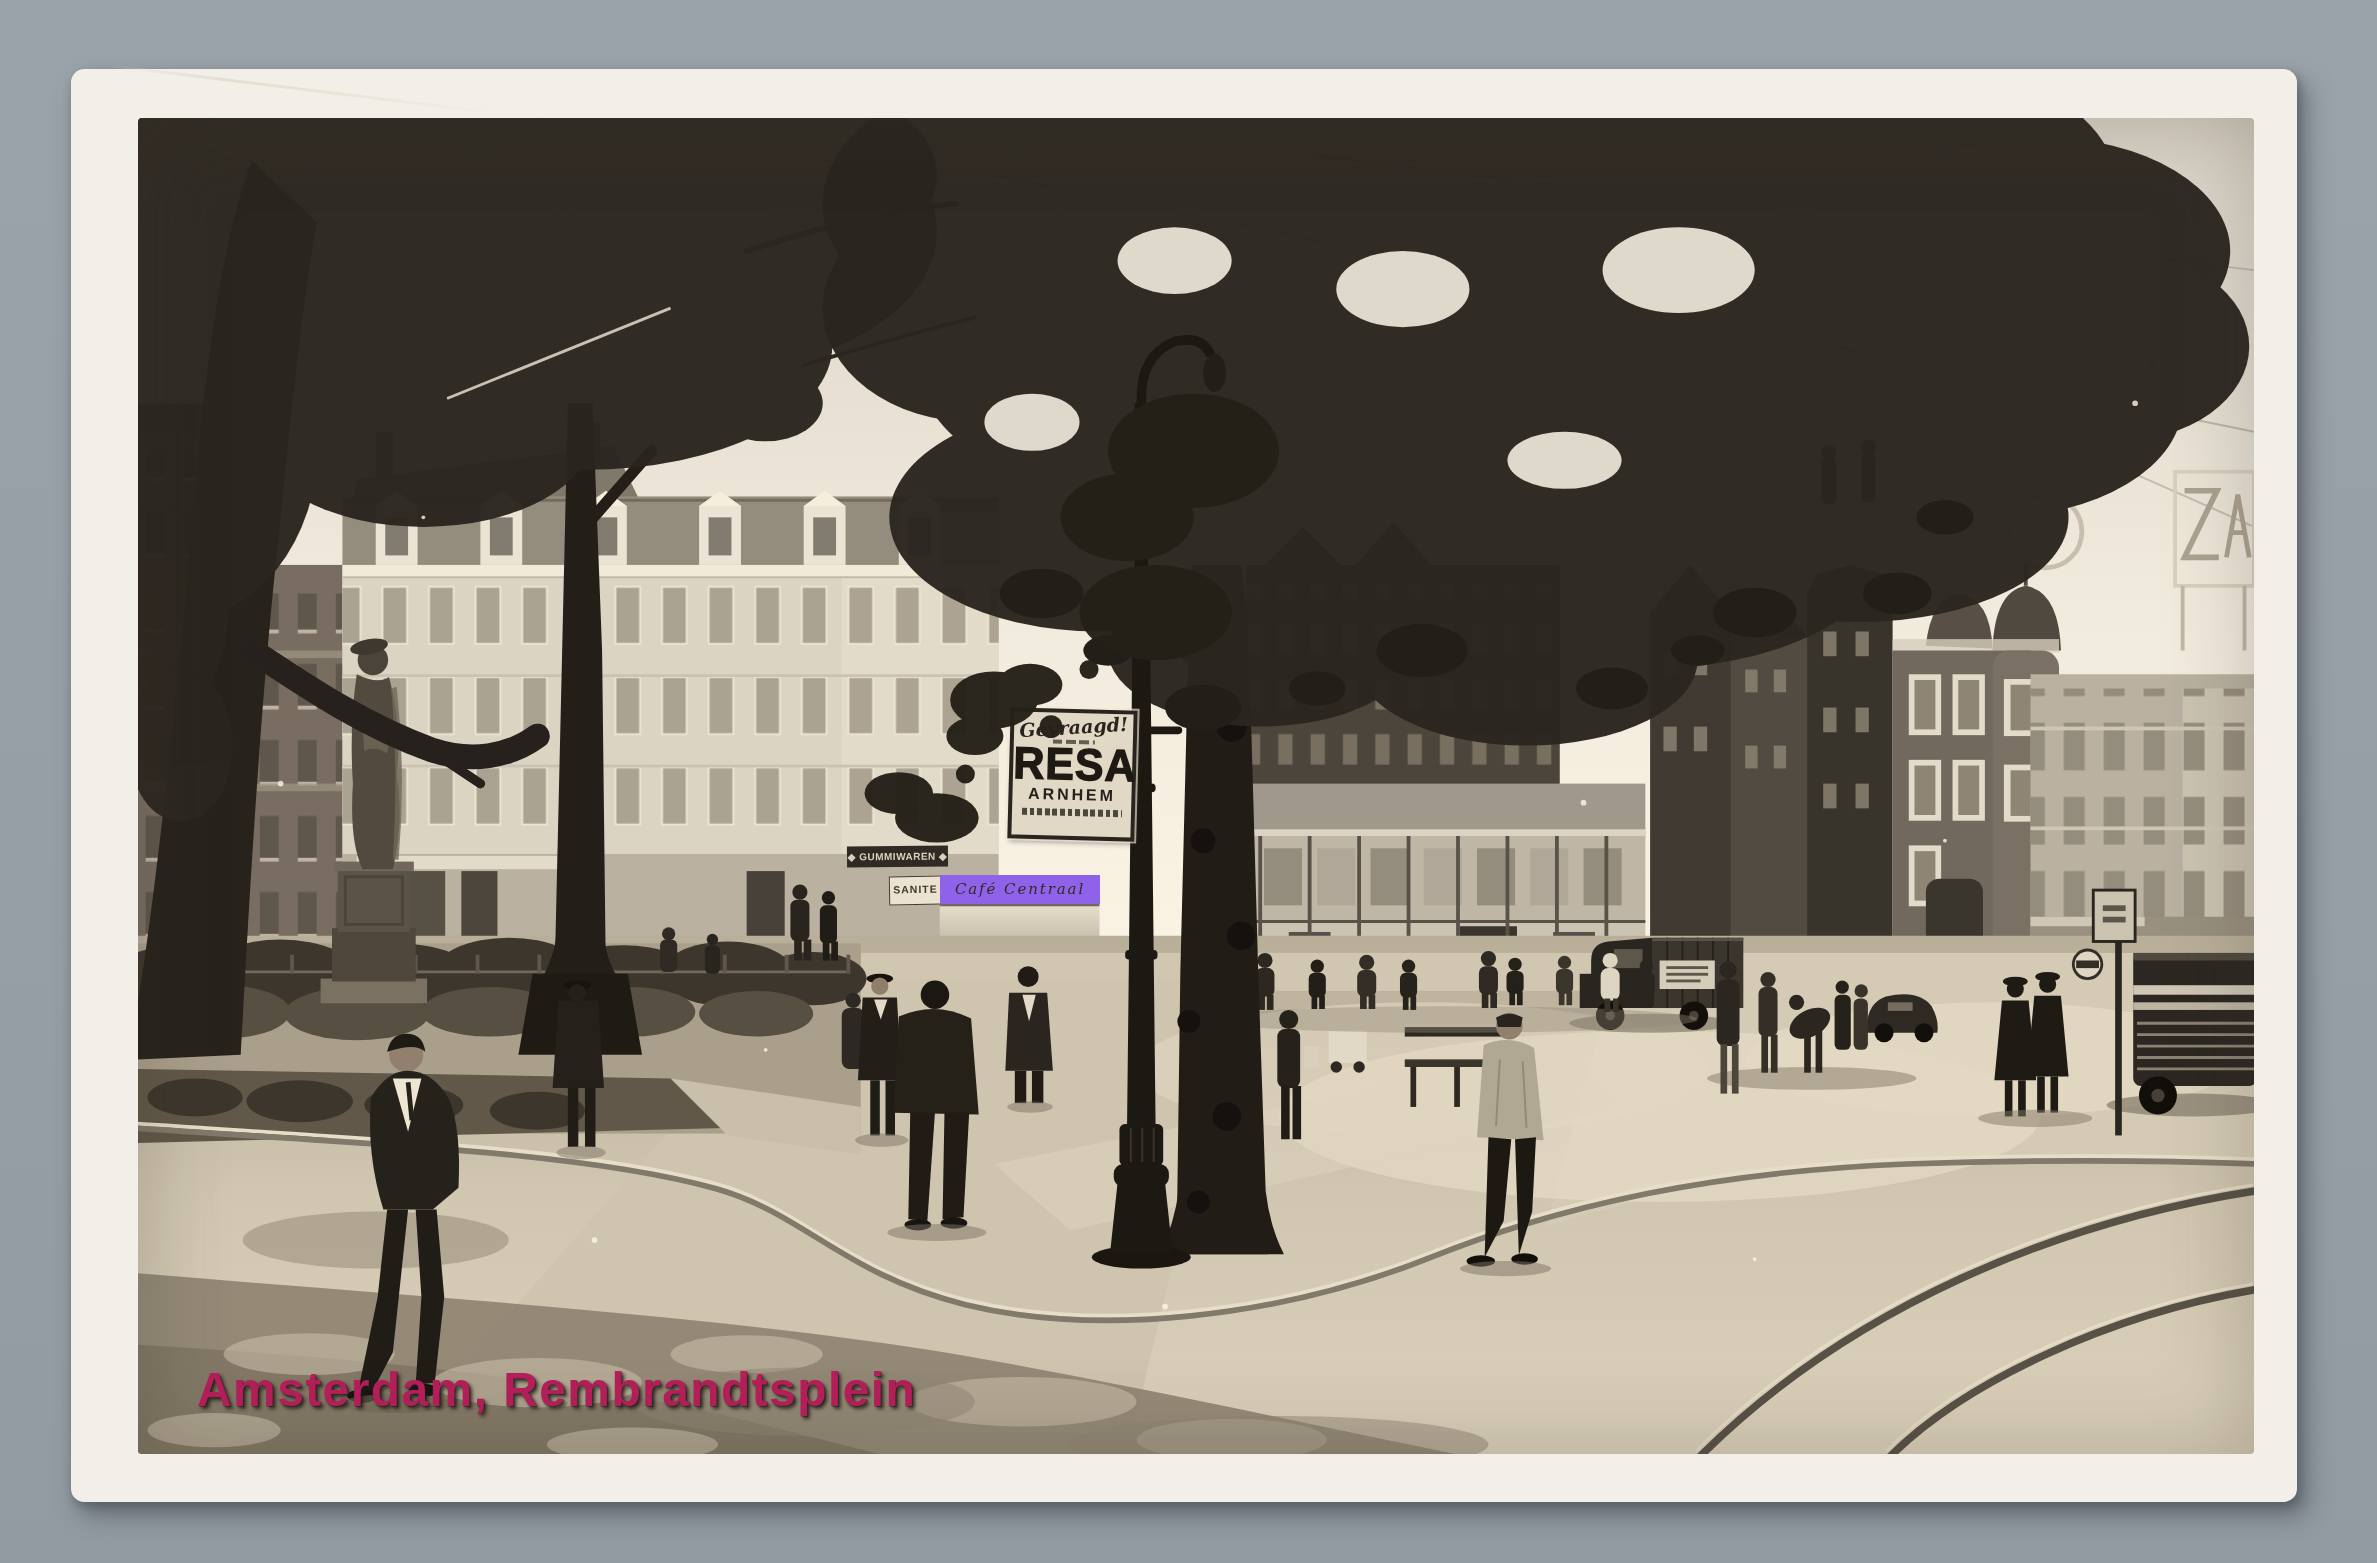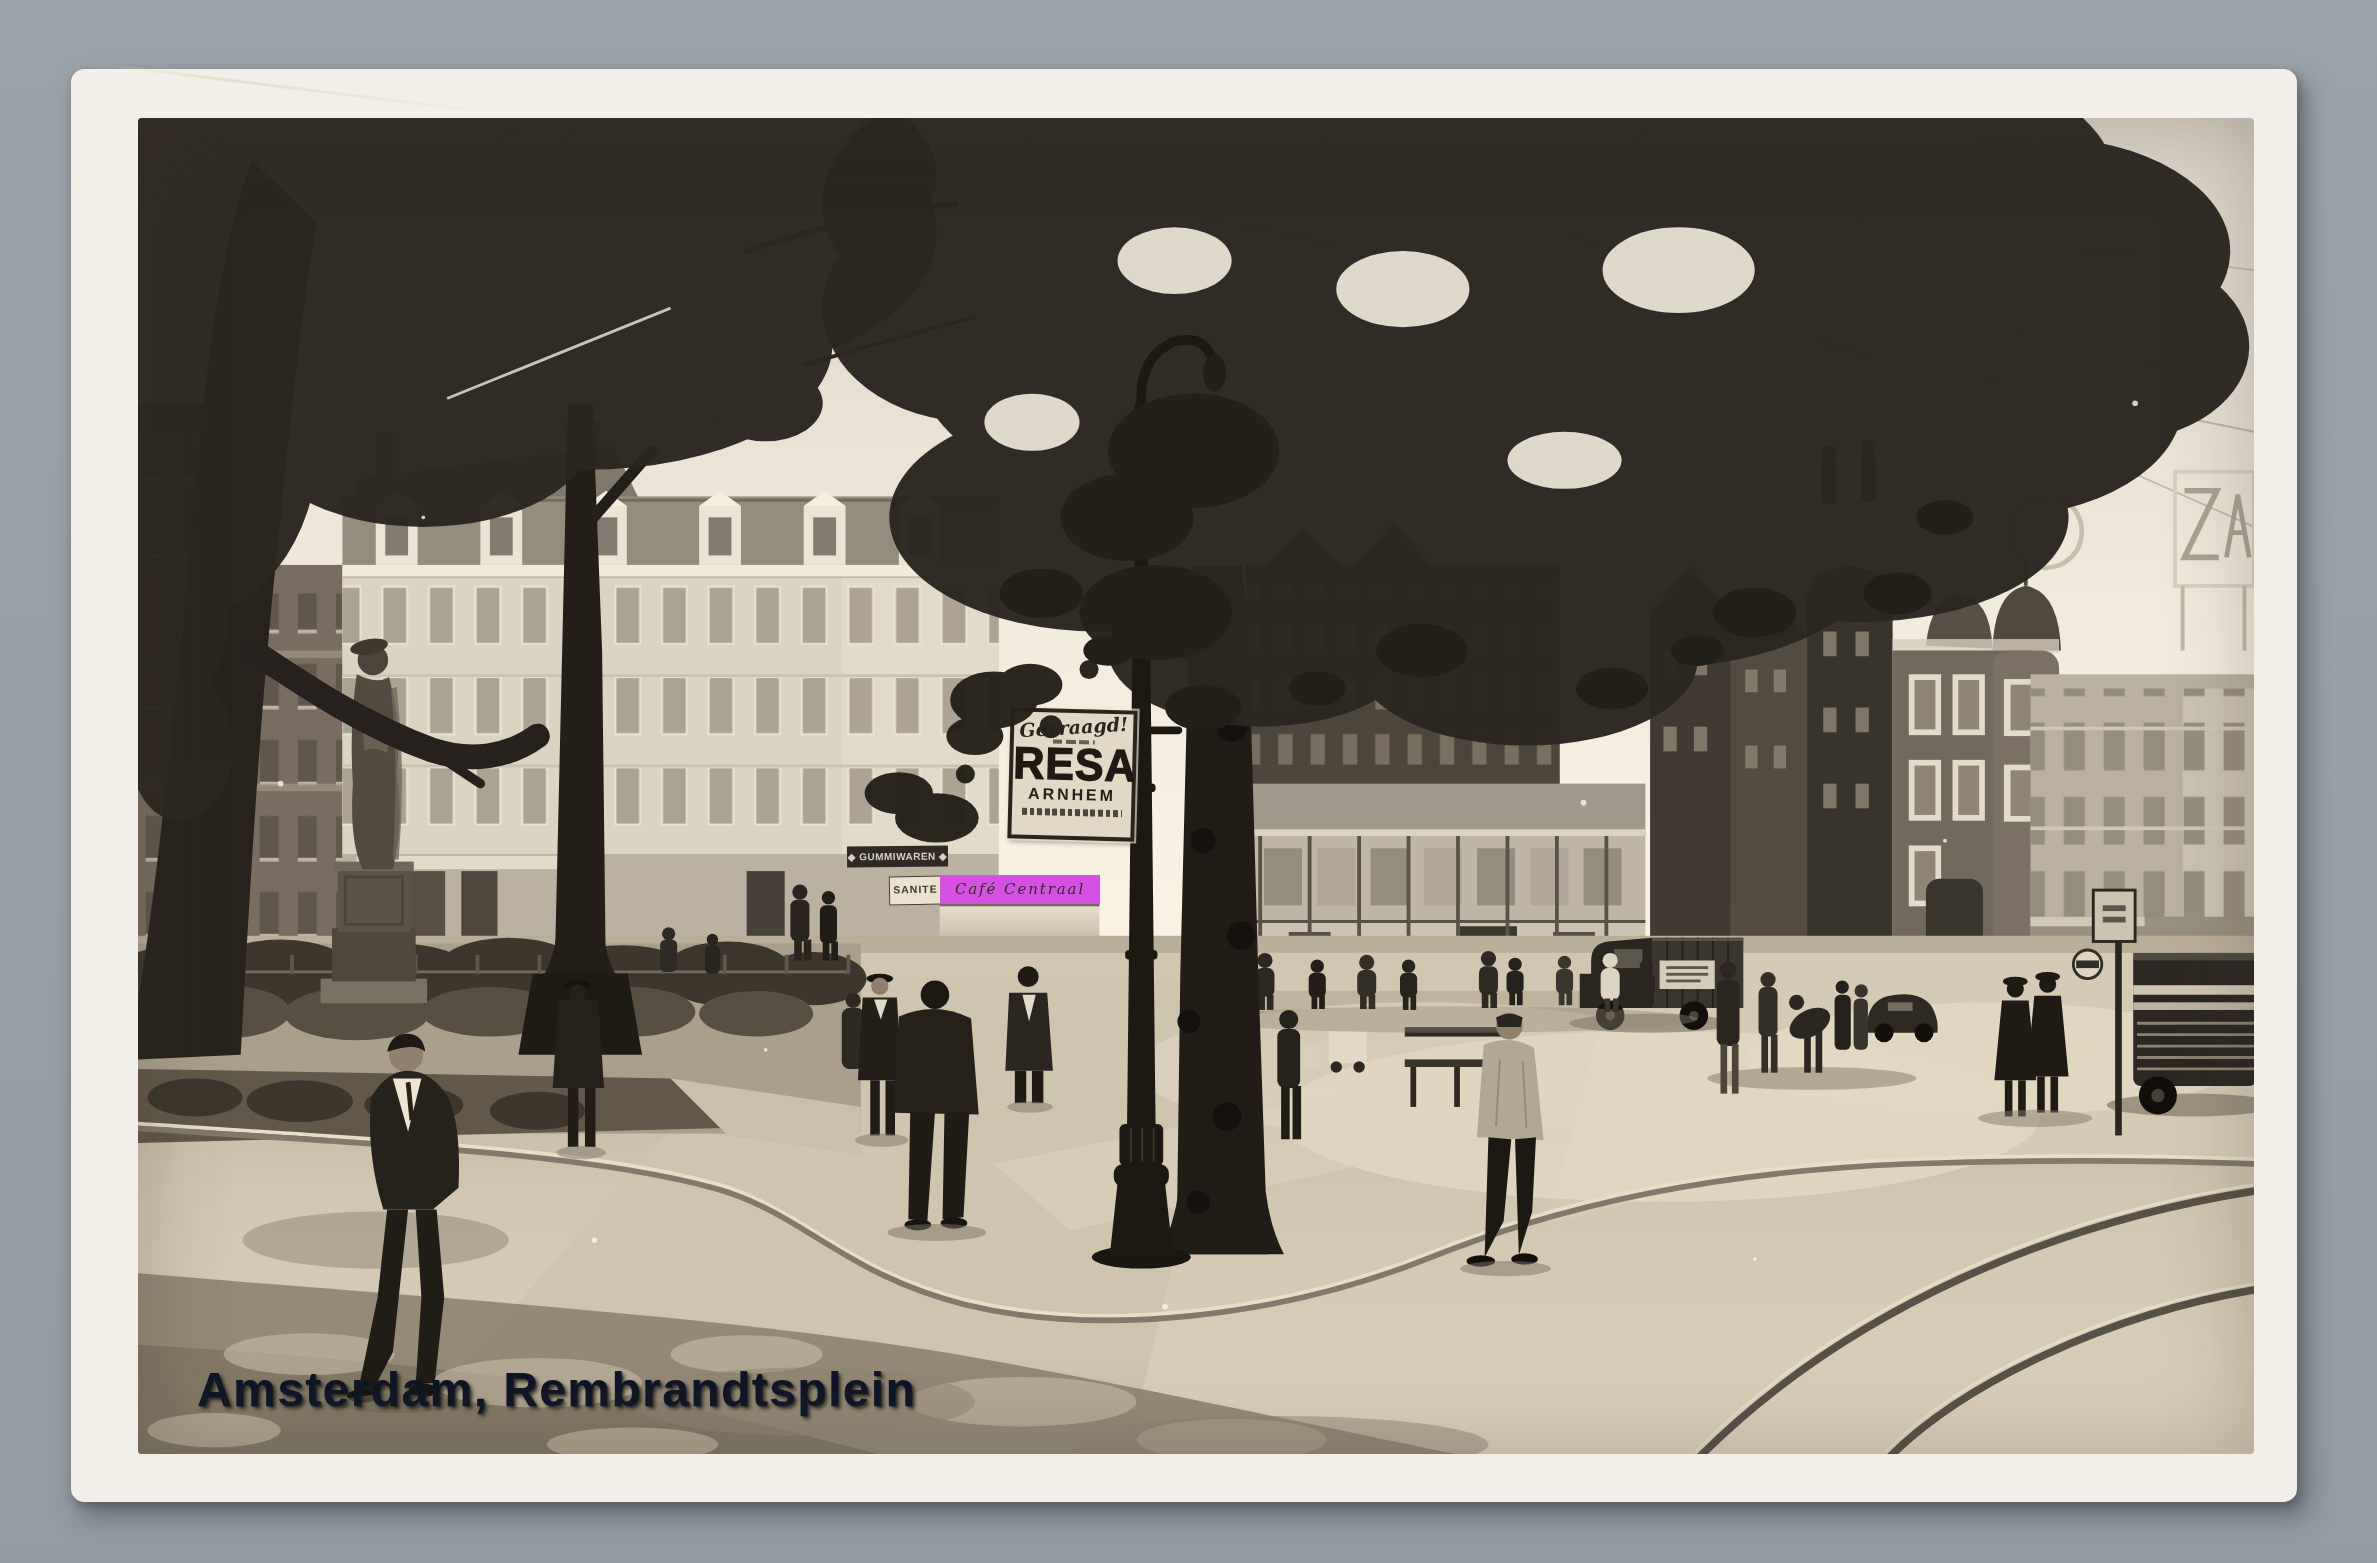--- a/index.html
+++ b/index.html
@@ -15,23 +15,23 @@
     box-sizing:border-box;transform:rotate(1.5deg);box-shadow:0 0 0 1.9px rgba(232,227,214,.65),1.9px 2.9px 5.7px rgba(40,36,28,.4);text-align:center;}
   .resa-header{font-family:"DejaVu Serif",serif;font-style:italic;font-weight:bold;font-size:19px;color:#2a261f;transform:rotate(-5deg);margin-top:2.9px;}
   .resa-smallline{width:42px;height:3.8px;margin:1.9px auto 1px;background:repeating-linear-gradient(90deg,#3a352c 0 9.5px,transparent 9.5px 13.3px);opacity:.75;}
   .resa-brand{font-size:43px;font-weight:bold;letter-spacing:1px;line-height:.92;color:#1f1b15;-webkit-text-stroke:1.3px #1f1b15;transform:scaleY(1.04);}
   .resa-city{font-size:16px;font-weight:bold;letter-spacing:2.9px;color:#26221b;margin-top:1.9px;}
   .resa-footline{height:7.6px;margin:4.8px 9.5px 0;background:repeating-linear-gradient(90deg,#332e26 0 4.8px,transparent 4.8px 7.6px);opacity:.85;}
   .sign-banner{position:absolute;left:709px;top:728px;width:101px;height:21px;z-index:2;background:#2f2b24;color:#cfc9bb;
     font-size:10px;font-weight:bold;letter-spacing:0.5px;display:flex;align-items:center;justify-content:center;transform:rotate(-.5deg);}
   .sign-window{position:absolute;left:731px;top:758px;width:53px;height:28.5px;z-index:2;background:#e0dbcd;border:1.9px solid #3f3a31;box-sizing:border-box;
     color:#3f3a31;font-size:10.5px;font-weight:bold;letter-spacing:1px;text-align:center;line-height:24px;transform:rotate(-1deg);margin-left:20px;}
-  .sign-cafe{position:absolute;left:802px;top:757px;width:160px;height:28.5px;z-index:2;background:#d946ef;color:#312c25;
+  .sign-cafe{position:absolute;left:802px;top:757px;width:160px;height:28.5px;z-index:2;background:#8b5cf6;color:#312c25;
     font-family:"DejaVu Serif",serif;font-style:italic;font-size:15px;letter-spacing:1.9px;text-align:center;line-height:28.5px;filter:blur(0.4px);}
-  .caption{position:absolute;left:59px;top:1244px;z-index:4;font-size:48px;font-weight:bold;letter-spacing:1.4px;color:#0f172a;white-space:nowrap;
+  .caption{position:absolute;left:59px;top:1244px;z-index:4;font-size:48px;font-weight:bold;letter-spacing:1.4px;color:#be185d;white-space:nowrap;
     text-shadow:2.9px 2.9px 3.8px rgba(30,28,23,.78),1px 1px 1px rgba(30,28,23,.55);}
 </style>
 </head>
 <body>
 
 <div class="stage">
  <div class="postcard">
   <div class="crack"></div>
   <div class="photo">
 

